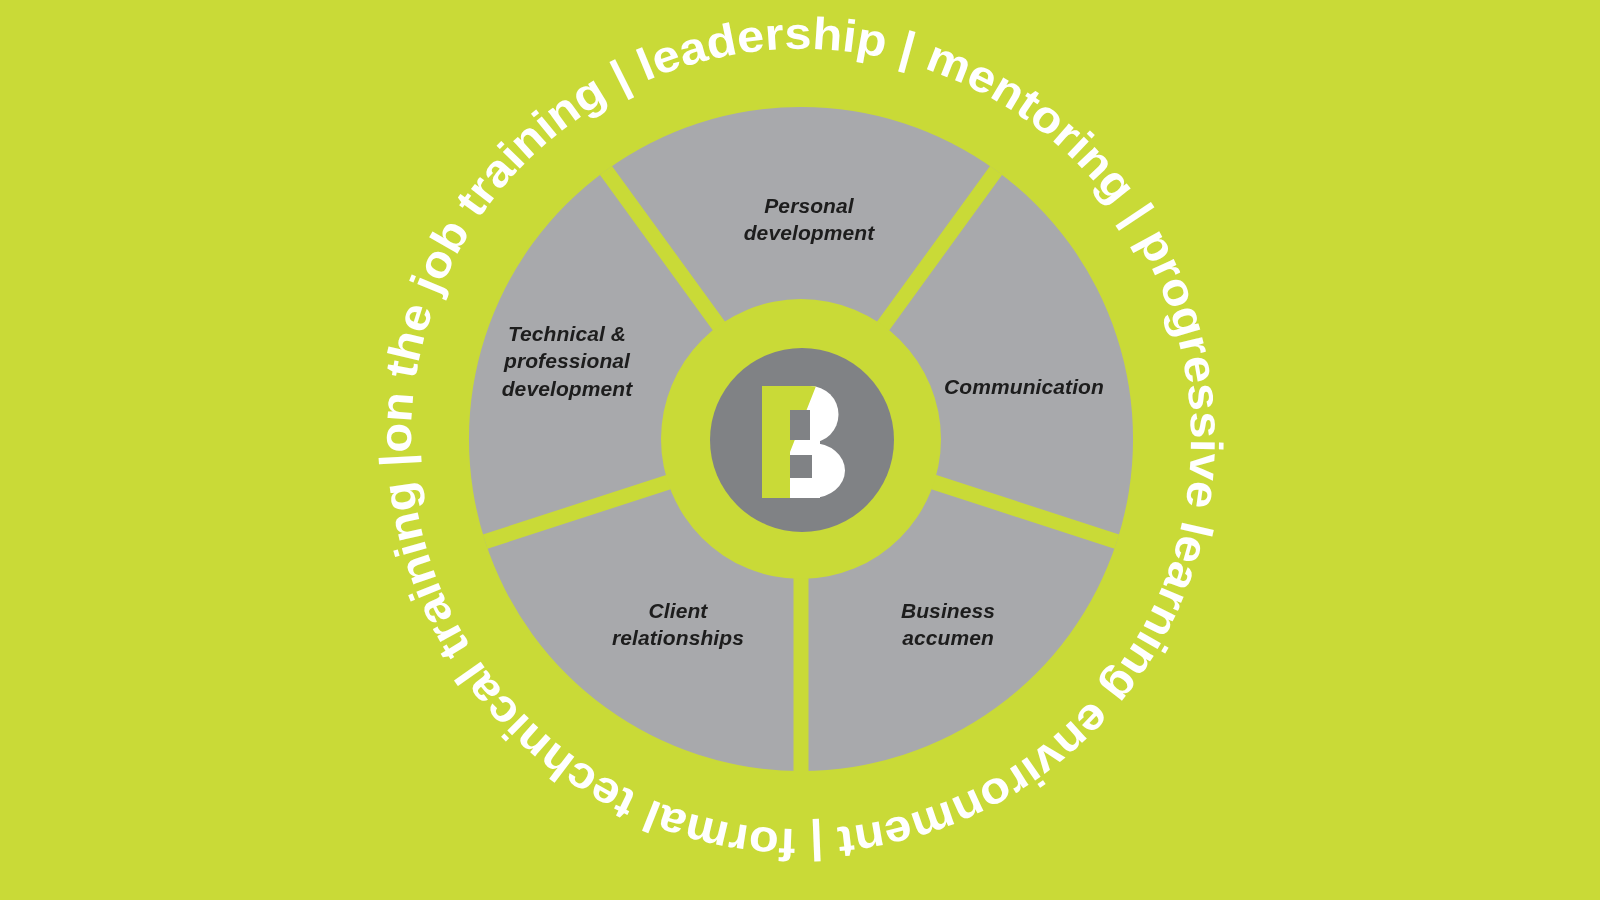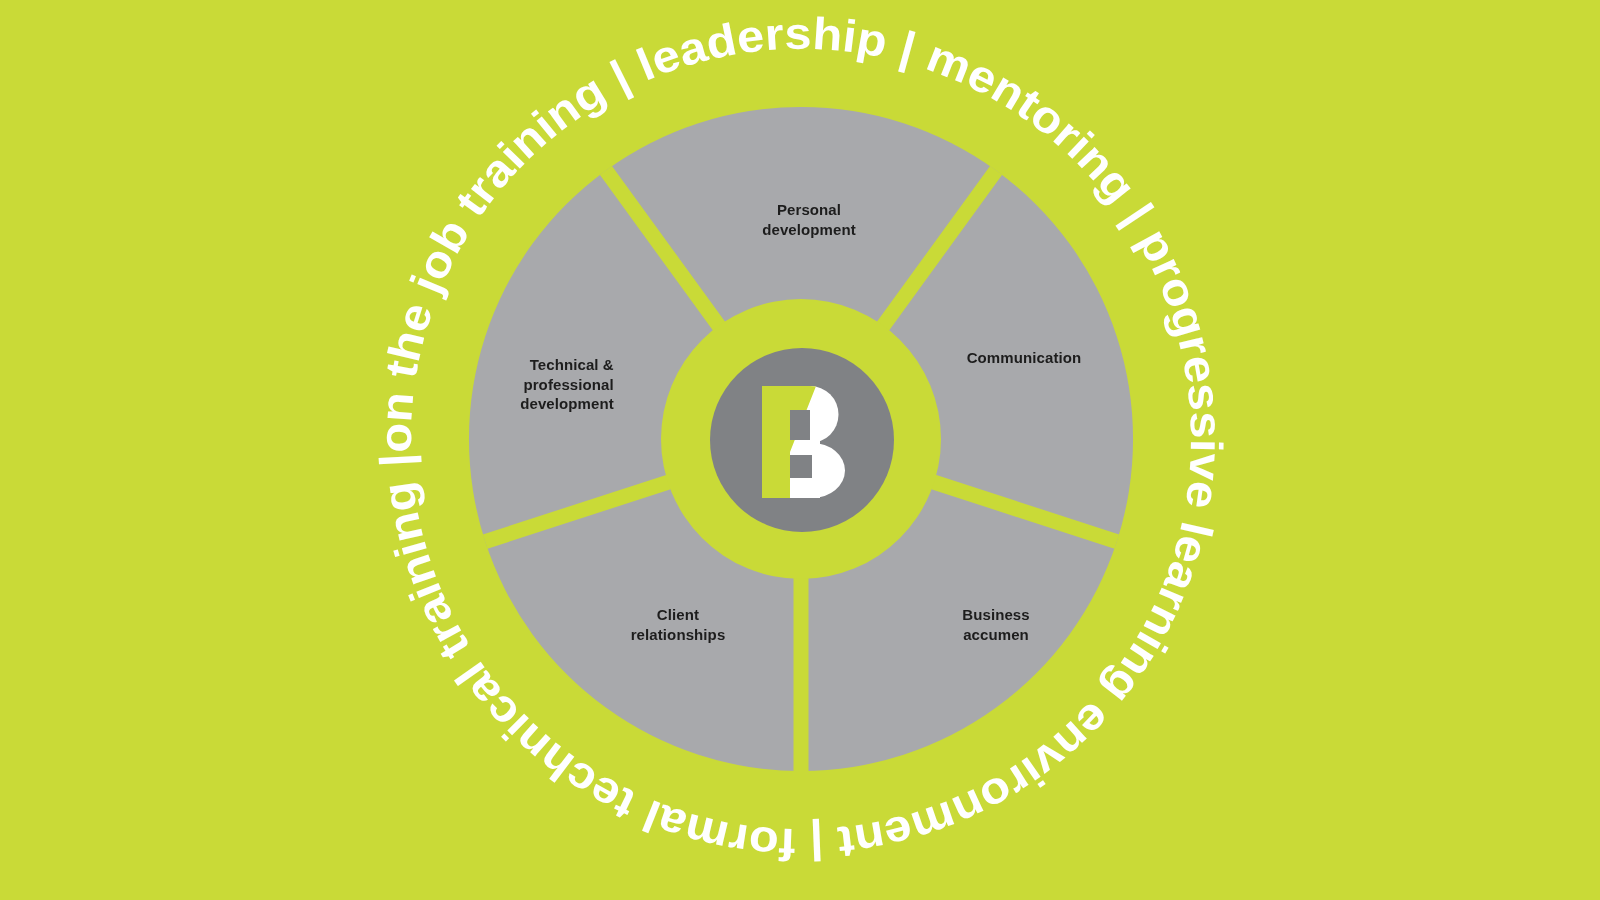--- a/index.html
+++ b/index.html
@@ -9,24 +9,25 @@
     overflow:hidden;
     font-family:"Liberation Sans", sans-serif;
   }
   .stage svg{position:absolute;left:0;top:0;}
   .seg-label{
     position:absolute;
     transform:translate(-50%,-50%);
     white-space:pre-line;
     text-align:center;
     font-weight:bold;
-    font-size:15px;
+    font-size:21px;
     line-height:1.3;
     color:#1d1d1d;
     letter-spacing:0.1px;
+    font-style:italic;
   }
   .ring-text{
     font-weight:bold;
     font-size:45px;
     letter-spacing:0px;
   }
 </style>
 </head>
 <body>
 
@@ -73,21 +74,21 @@
       </g>
     </g>
 
     <text class="ring-text" fill="#ffffff">
       <textPath href="#ringPath" textLength="2450" lengthAdjust="spacingAndGlyphs">on the job training | leadership | mentoring | progressive learning environment | formal technical training | </textPath>
     </text>
   </svg>
 
   <div class="seg-label" style="left:809px; top:219px;">Personal
 development</div>
-  <div class="seg-label" style="left:1024px; top:358px;">Communication</div>
-  <div class="seg-label" style="left:996px; top:624px;">Business
+  <div class="seg-label" style="left:1024px; top:387px;">Communication</div>
+  <div class="seg-label" style="left:948px; top:624px;">Business
 accumen</div>
   <div class="seg-label" style="left:678px; top:624px;">Client
 relationships</div>
-  <div class="seg-label" style="left:567px; top:384px;text-align:right;">Technical &amp;
+  <div class="seg-label" style="left:567px; top:361px;">Technical &amp;
 professional
 development</div>
 </div>
 
 </body></html>

